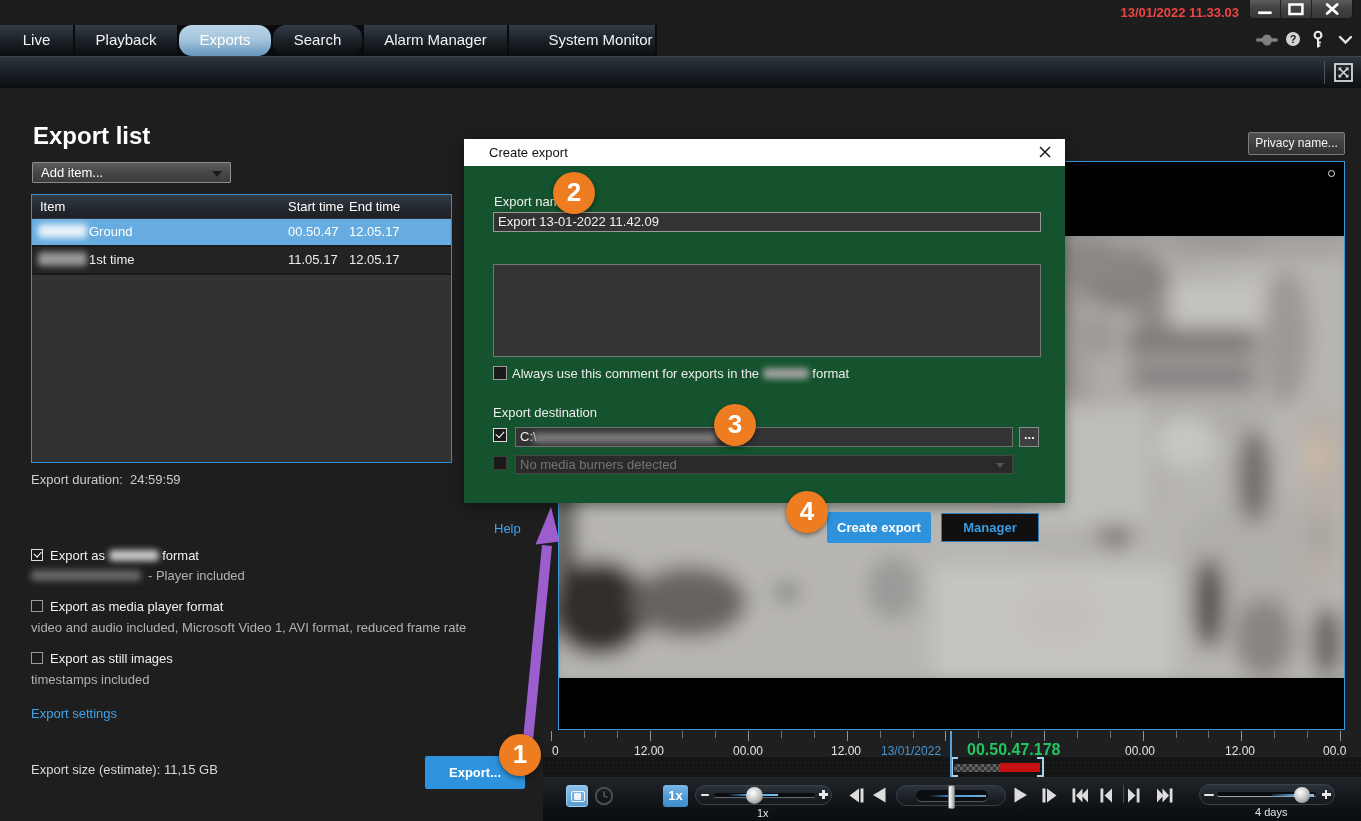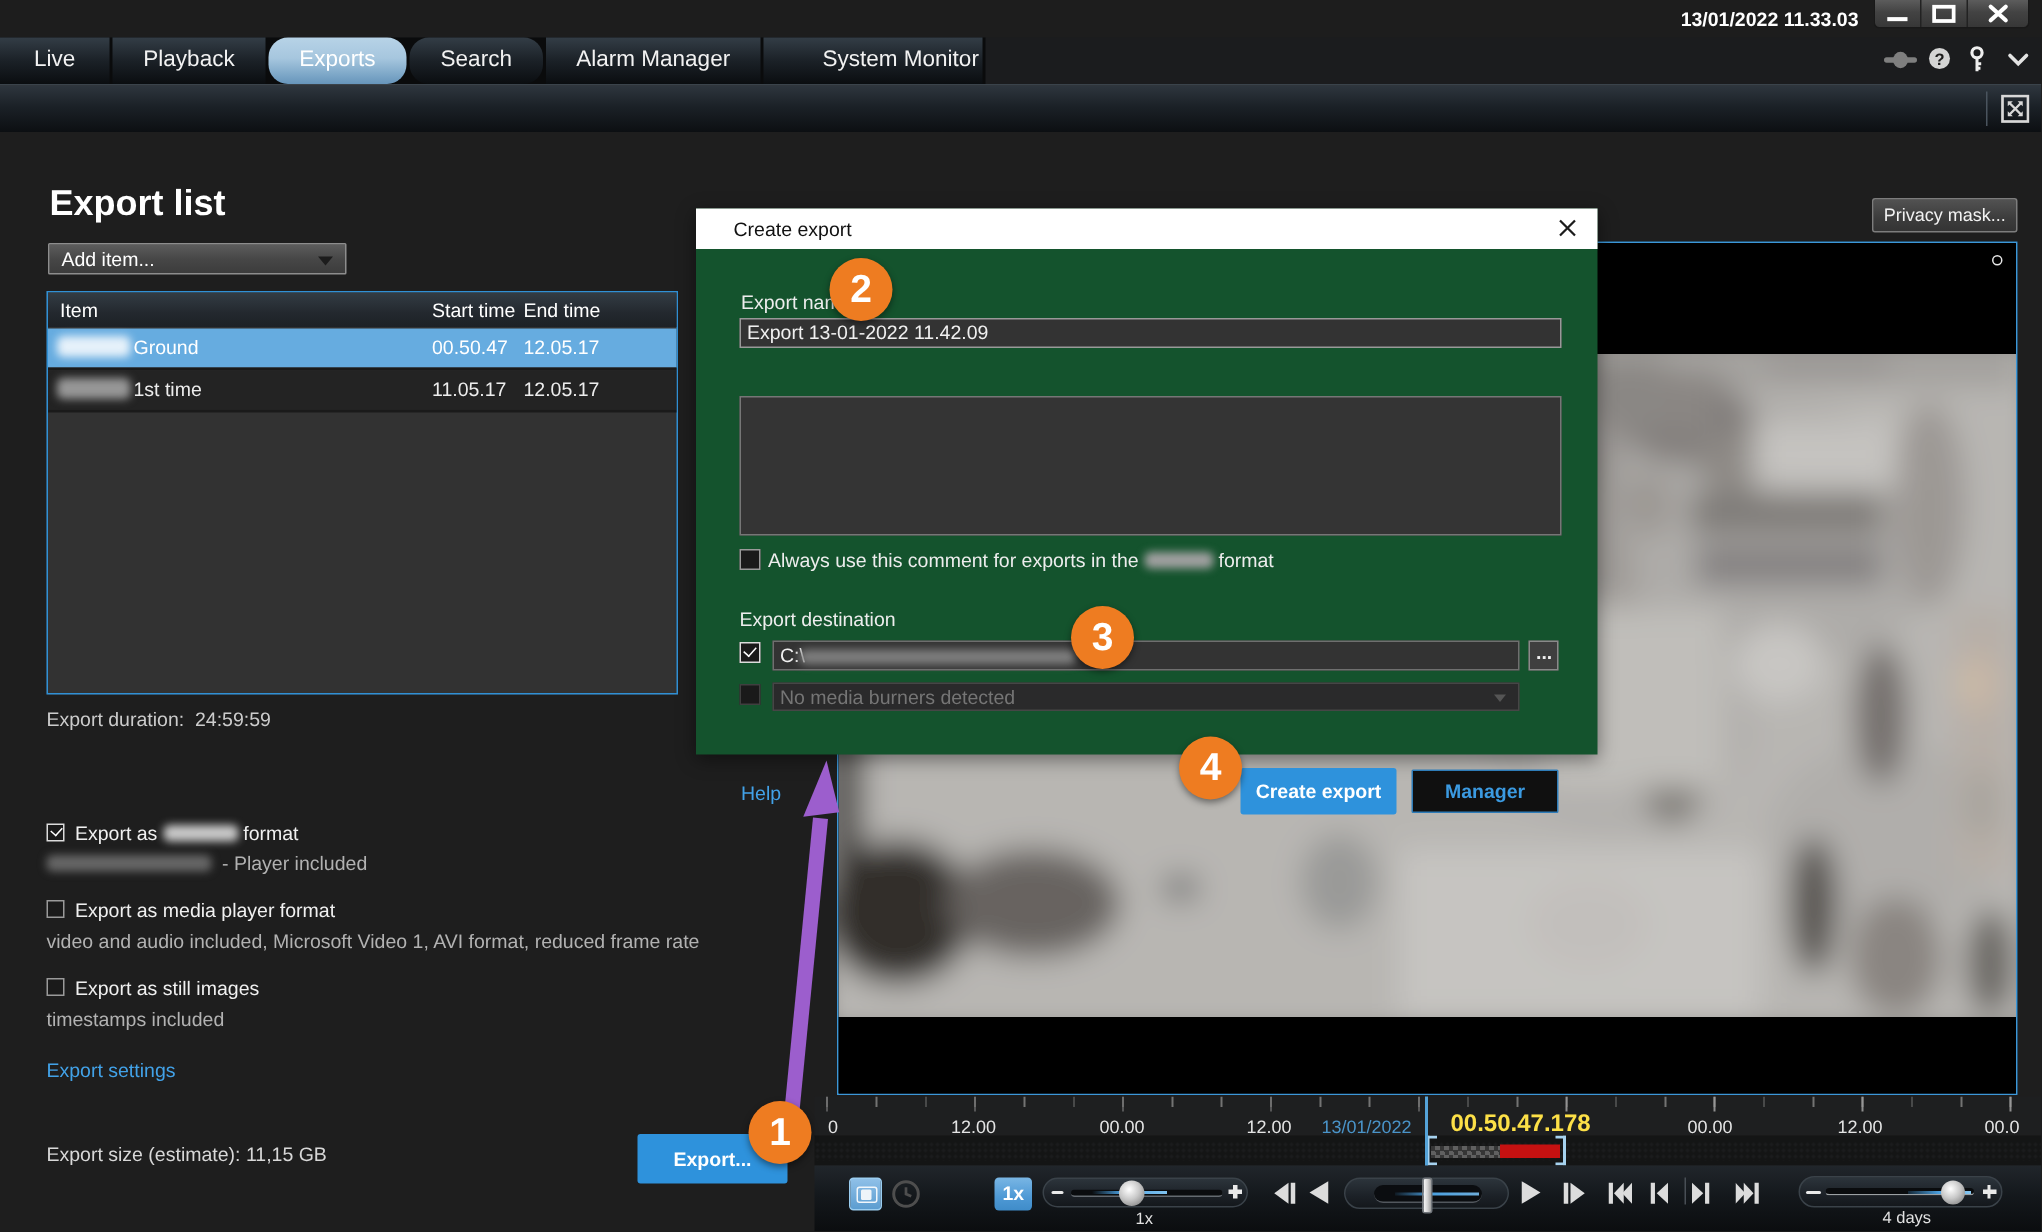--- a/index.html
+++ b/index.html
@@ -2,21 +2,21 @@
 <html><head>
 <meta charset="utf-8">
 <style>
 * { margin:0; padding:0; box-sizing:border-box; }
 html,body { width:1361px; height:821px; background:#1e1e1e; font-family:"Liberation Sans",sans-serif; overflow:hidden; }
 #page { position:relative; width:1361px; height:821px; background:#1e1e1e; overflow:hidden; }
 .abs { position:absolute; }
 
 
 #titlebar { left:0; top:0; width:1361px; height:25px; background:#1d1d1d; }
-#clock { right:122px; top:5px; font-size:13px; font-weight:bold; color:#ffffff; }
+#clock { right:122px; top:5px; font-size:13px; font-weight:bold; color:#ef4444; }
 #winbtns { right:8px; top:0; width:104px; height:19px; background:linear-gradient(#5c5c5c,#434343 45%,#373737); border:1px solid #191919; border-top:none; border-radius:0 0 4px 4px; display:flex; }
 #winbtns .wb { flex:1; position:relative; border-right:1px solid #222; }
 #winbtns .wb:last-child { border-right:none; flex:1.35; }
 
 
 #tabrow { left:0; top:25px; width:1361px; height:31px; background:#1b1c1e; }
 .tab { position:absolute; top:0; height:31px; line-height:30px; text-align:center; color:#f2f2f2; font-size:15px; background:linear-gradient(#333d46,#1b2127 50%,#0a0d10); }
 .tab.sel { background:linear-gradient(#b7d3e7 0%,#a6c6de 45%,#7fa9c9 78%,#6795bb 100%); color:#ffffff; }
 
 
@@ -59,21 +59,21 @@
 #video { left:558px; top:161px; width:787px; height:569px; border:1px solid #3c97d8; background:#000; overflow:hidden; }
 #scene { position:absolute; left:0px; top:74px; width:785px; height:442px; }
 #camdot { position:absolute; right:9px; top:8px; width:7px; height:7px; border:1px solid #e8e8e8; border-radius:50%; }
 
 
 #ruler { left:543px; top:731px; width:818px; height:26px; background:#1e1f20; overflow:hidden; }
 #track { left:543px; top:757px; width:818px; height:20px; background:#141515; overflow:hidden; }
 #ctrlbar { left:543px; top:777px; width:818px; height:44px; background:linear-gradient(#21262b,#14181c 45%,#0b0d0f); }
 .tlabel { position:absolute; top:13px; font-size:12px; color:#e4e4e4; }
 .tlabel.blue { color:#4a94c9; }
-#bigtime { left:967px; top:741px; font-size:16px; font-weight:bold; color:#fde047; }
+#bigtime { left:967px; top:741px; font-size:16px; font-weight:bold; color:#22c55e; }
 #playhead { left:950px; top:731px; width:2px; height:47px; background:#55a3d8; }
 
 .pill { position:absolute; background:linear-gradient(#2c343b,#1c2127 60%,#14181c); border:1px solid #3a4249; border-radius:11px; }
 .thumb { position:absolute; border-radius:50%; background:radial-gradient(circle at 40% 35%, #ffffff, #c9c9c9 45%, #909090 80%, #7a7a7a); }
 .slabel { position:absolute; font-size:11px; color:#e2e2e2; }
 
 
 #dialog { left:464px; top:139px; width:601px; height:364px; background:#14532d; box-shadow:0 3px 12px rgba(0,0,0,.45); }
 #dtitle { left:0; top:0; width:601px; height:27px; background:#ffffff; color:#111; font-size:13px; }
 #dtitle span { position:absolute; left:25px; top:6px; }
@@ -187,21 +187,21 @@
   <div class="abs sub" style="left:31px;top:620px;">video and audio included, Microsoft Video 1, AVI format, reduced frame rate</div>
   <div class="abs cbrow" style="left:31px;top:651px;">
     <span class="cb"></span>
       <span class="cblabel">Export as still images</span>
   </div>
   <div class="abs sub" style="left:31px;top:672px;">timestamps included</div>
   <div class="abs link" style="left:31px;top:706px;">Export settings</div>
   <div class="abs" id="exportsize">Export size (estimate): 11,15 GB</div>
   <div class="abs bluebtn" id="exportbtn">Export...</div>
 
-  <div class="abs" id="privacy">Privacy mask...</div>
+  <div class="abs" id="privacy">Privacy name...</div>
   <div class="abs" id="video">
     <div id="scene">
       <svg width="787" height="442" viewBox="0 0 787 442">
         <defs>
             <filter id="bl" x="-15%" y="-15%" width="130%" height="130%">
               <feGaussianBlur stdDeviation="10"></feGaussianBlur>
             </filter>
           </defs>
         <g filter="url(#bl)">
           <rect x="-15" y="-15" width="817" height="472" fill="#b8b6b2"></rect>

